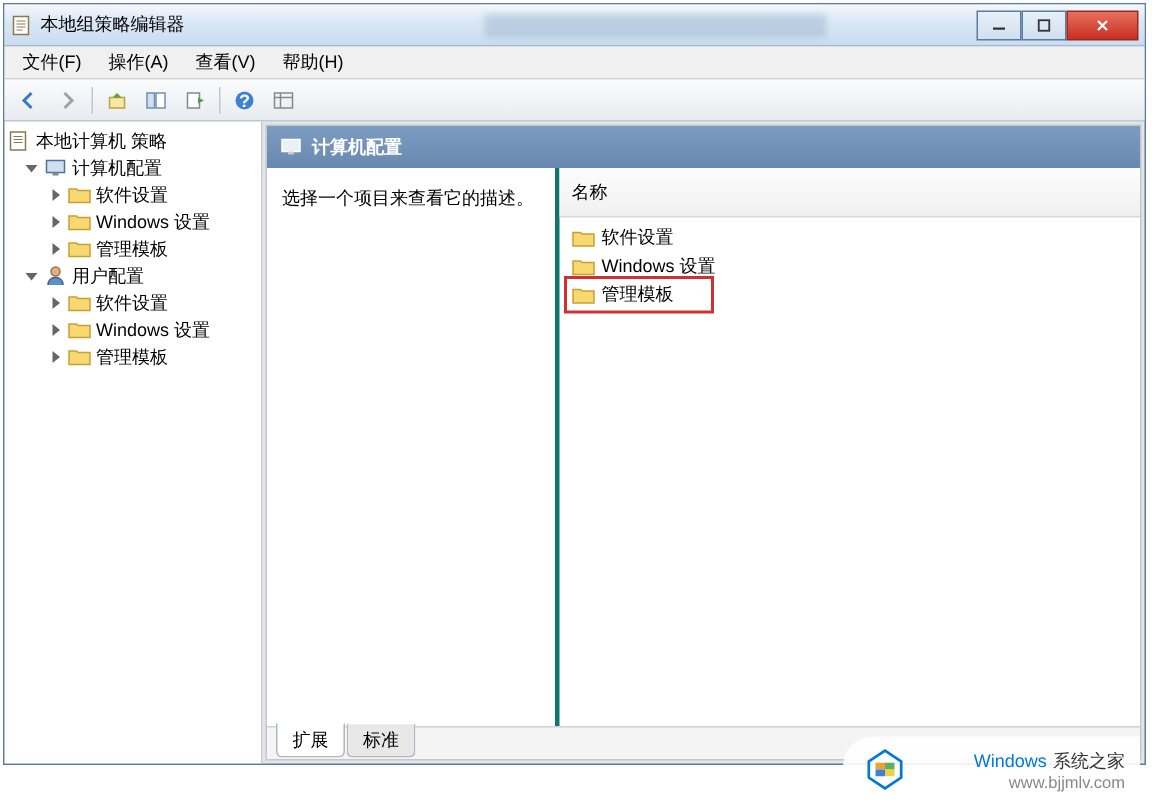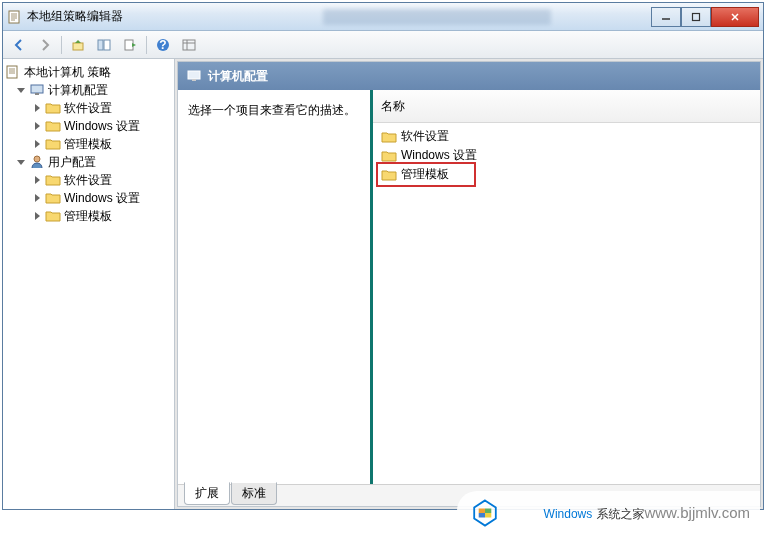--- a/index.html
+++ b/index.html
@@ -43,24 +43,24 @@
 .list-item { display: flex; align-items: center; height: 19px; padding: 0 2px; gap: 4px; cursor: pointer; }
 .list-item.highlighted { outline: 2px solid #d03030; outline-offset: 1px; padding-right: 24px; width: fit-content; }
 .folder-ico { width: 16px; height: 14px; display: inline-flex; align-items: center; justify-content: center; }
 
 .tabs-row { height: 22px; display: flex; align-items: flex-end; padding-left: 6px; background: #f4f4f4; border-top: 1px solid #d0d0d0; gap: 2px; }
 .tab { padding: 2px 10px; border: 1px solid #b0b8c0; border-top-color: #fff; background: #fff; border-radius: 0 0 4px 4px; margin-right: -1px; cursor: pointer; position: relative; top: -1px; }
 .tab.inactive { background: #e8e8e8; }
 
 .watermark { position: absolute; right: 8px; bottom: 2px; display: flex; align-items: center; gap: 8px; background: rgba(255,255,255,0.9); padding: 4px 10px; border-radius: 20px 0 0 20px; }
 .wm-logo { width: 36px; height: 36px; }
-.wm-text { display: flex; flex-direction: row; margin-left: 33px; }
+.wm-text { display: flex; flex-direction: column; margin-left: 33px; }
 .wm-brand { font-size: 15px; color: #333; }
 .wm-brand b { color: #0078d7; font-weight: normal; }
-.wm-url { font-size: 15px; color: #888; text-align: right; }
+.wm-url { font-size: 11px; color: #888; text-align: right; }
 
 .tri { width: 0; height: 0; display: inline-block; }
 .tri.right { border-top: 4px solid transparent; border-bottom: 4px solid transparent; border-left: 5px solid #666; }
 .tri.down { border-left: 4px solid transparent; border-right: 4px solid transparent; border-top: 5px solid #666; }
 </style>
 </head>
 <body>
 
 <div class="window">
 
@@ -85,20 +85,26 @@
           </svg>
         </div>
       <div class="win-btn close">
           <svg viewBox="0 0 10 10">
             <path d="M2 2l6 6M8 2l-6 6" stroke="#fff" stroke-width="1.5"></path>
           </svg>
         </div>
     </div>
   </div>
 
+  <div class="menubar">
+    <span class="menu-item">文件(F)</span>
+    <span class="menu-item">操作(A)</span>
+    <span class="menu-item">查看(V)</span>
+    <span class="menu-item">帮助(H)</span>
+  </div>
 
   <div class="toolbar">
     <div class="tool-btn">
         <svg width="16" height="16" viewBox="0 0 16 16">
           <path d="M10 3l-5 5 5 5" fill="none" stroke="#3878c8" stroke-width="2"></path>
         </svg>
       </div>
     <div class="tool-btn">
         <svg width="16" height="16" viewBox="0 0 16 16">
           <path d="M6 3l5 5-5 5" fill="none" stroke="#a0a0a0" stroke-width="2"></path>

